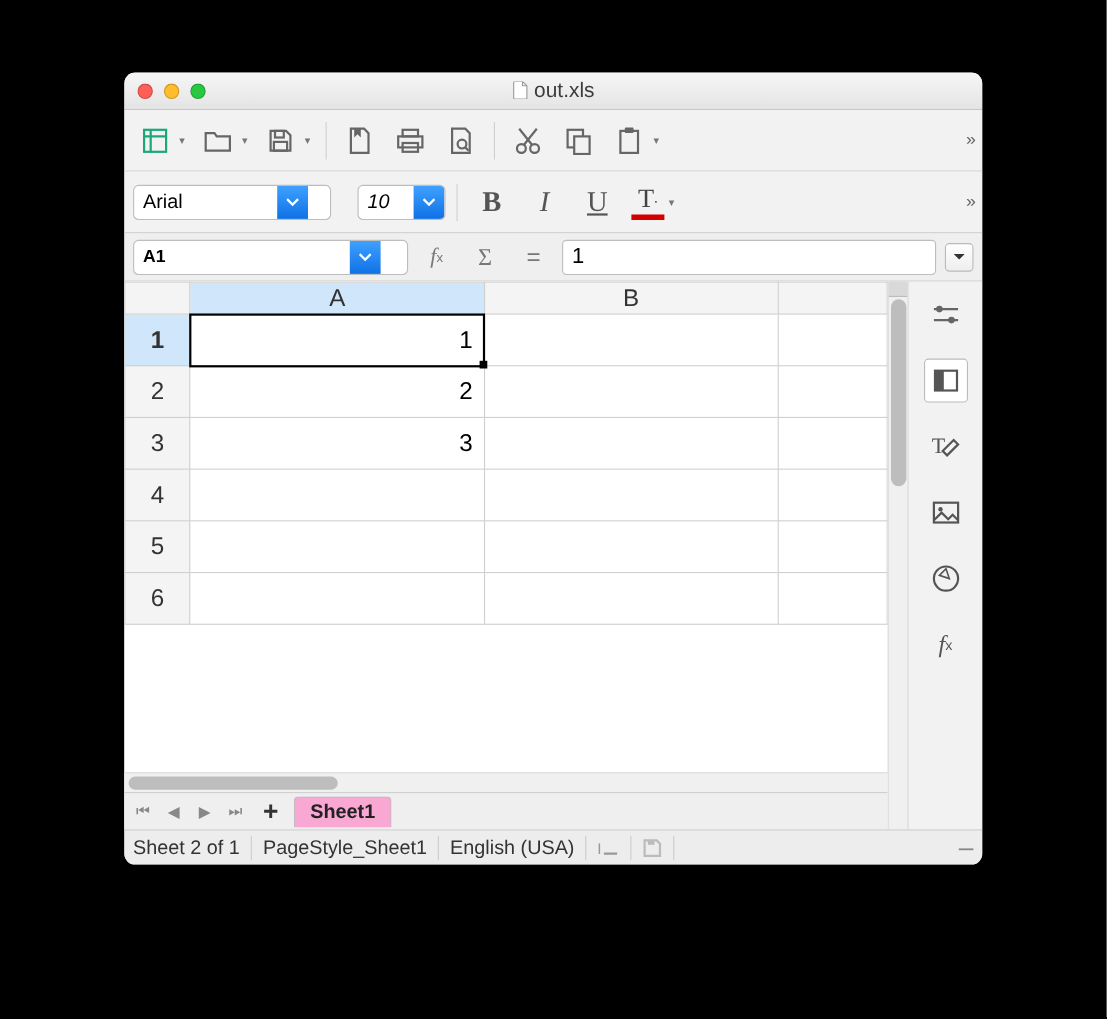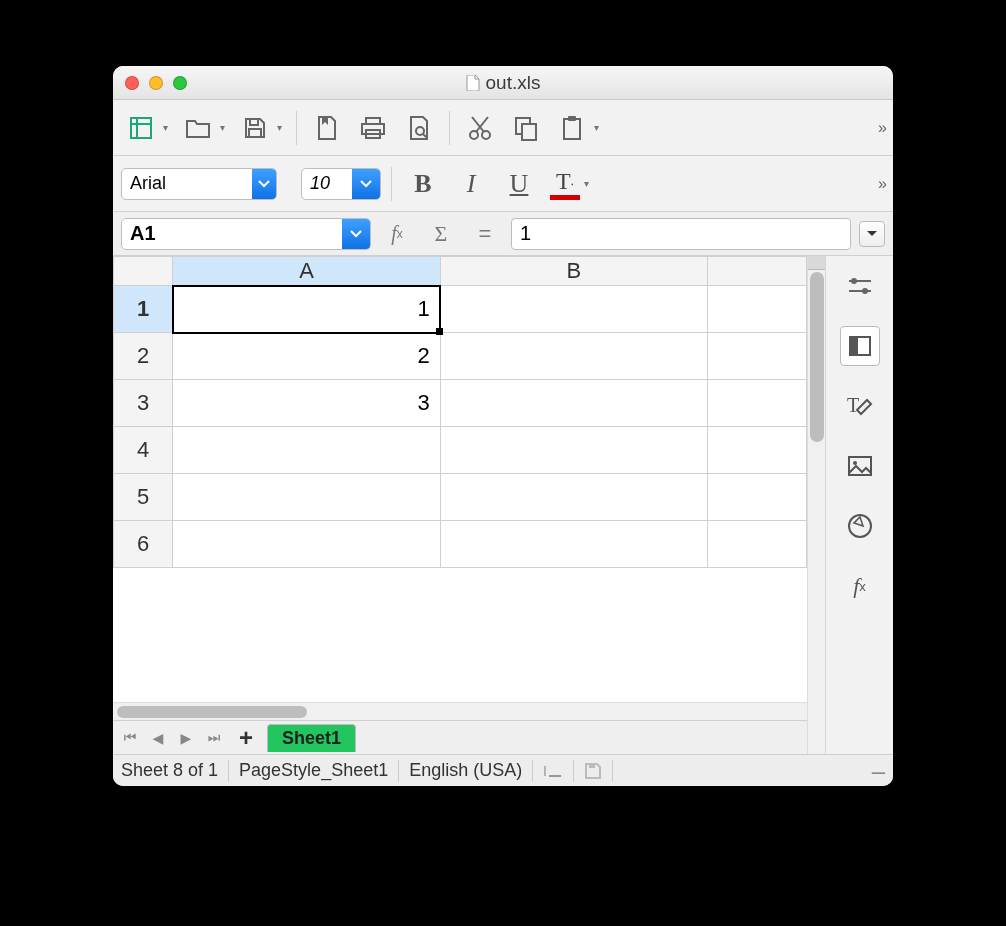--- a/index.html
+++ b/index.html
@@ -73,21 +73,21 @@
     border:none; outline:none; font-size:18px;
     padding:0 8px; background:transparent; height:100%;
   }
   .combo .cbtn {
     width:28px; height:100%;
     background:linear-gradient(#3ea1ff,#1071e5);
     display:flex; align-items:center; justify-content:center;
     color:#fff;
   }
   .combo .cbtn svg { display:block; }
-  .fontname { width:156px; }
+  .fontname { width:180px; }
   .fontname input { width:130px; }
   .fontsize { width:80px; }
   .fontsize input { width:50px;font-style:italic; }
 
   .fmt-btn {
     width:42px; height:40px;
     display:flex; align-items:center; justify-content:center;
     font-size:26px; color:#555; cursor:pointer;
     font-family: "Times New Roman", serif;
   }
@@ -102,21 +102,21 @@
 
   
   .fbar {
     height:44px;
     background:#efefef;
     border-bottom:1px solid #cfcfcf;
     display:flex; align-items:center;
     padding:0 8px; gap:8px;
   }
   .namebox { width:250px; }
-  .namebox input { width:220px; font-size:20px; font-weight:bold; }
+  .namebox input { width:196px; font-size:16px; font-weight:bold; }
   .fx-ico { width:36px; height:36px; display:flex; align-items:center; justify-content:center; color:#777; cursor:pointer; }
   .formula-input {
     flex:1; height:32px; border:1px solid #bdbdbd; border-radius:4px;
     background:#fff; font-size:20px; padding:0 8px; outline:none;
   }
   .fbar-dd {
     width:26px; height:26px;
     border:1px solid #bbb; border-radius:4px;
     background:linear-gradient(#fff,#eee);
     display:flex; align-items:center; justify-content:center;
@@ -191,21 +191,21 @@
   .hscroll-row .hthumb { width:190px; height:12px; background:#bdbdbd; border-radius:6px; }
 
   
   .tabs-row {
     height:34px; background:#efefef; border-top:1px solid #d0d0d0;
     display:flex; align-items:center; padding:0 6px; gap:6px;
   }
   .nav-btn { width:22px; height:22px; display:flex; align-items:center; justify-content:center; color:#888; cursor:pointer; font-size:14px; }
   .add-sheet { font-size:24px; font-weight:bold; color:#333; cursor:pointer; padding:0 8px; }
   .sheet-tab {
-    background:#22c55e; border:1px solid #bbb; border-bottom:none;
+    background:#f9a8d4; border:1px solid #bbb; border-bottom:none;
     padding:3px 14px; font-size:18px; font-weight:bold; color:#222;
     border-radius:4px 4px 0 0; cursor:pointer;
   }
 
   
   .statusbar {
     height:32px; background:#ededed; border-top:1px solid #cfcfcf;
     display:flex; align-items:center; font-size:18px; color:#333;
     padding:0 8px; gap:10px;
   }
@@ -468,21 +468,21 @@
           </svg>
       </div>
       <div class="side-ico">
         <span style="font-style:italic;font-family:serif;font-size:22px;color:#555;">f</span>
           <span style="font-size:13px;color:#555;">x</span>
       </div>
     </div>
   </div>
 
   <div class="statusbar">
-    <span>Sheet 8 of 1</span>
+    <span>Sheet 2 of 1</span>
     <div class="ssep"></div>
     <span>PageStyle_Sheet1</span>
     <div class="ssep"></div>
     <span>English (USA)</span>
     <div class="ssep"></div>
     <span class="sb-ico">
       <svg width="20" height="18">
           <text x="0" y="14" font-size="14" fill="#999">I</text>
           <line x1="6" y1="14" x2="18" y2="14" stroke="#999" stroke-width="2"></line>
         </svg>

